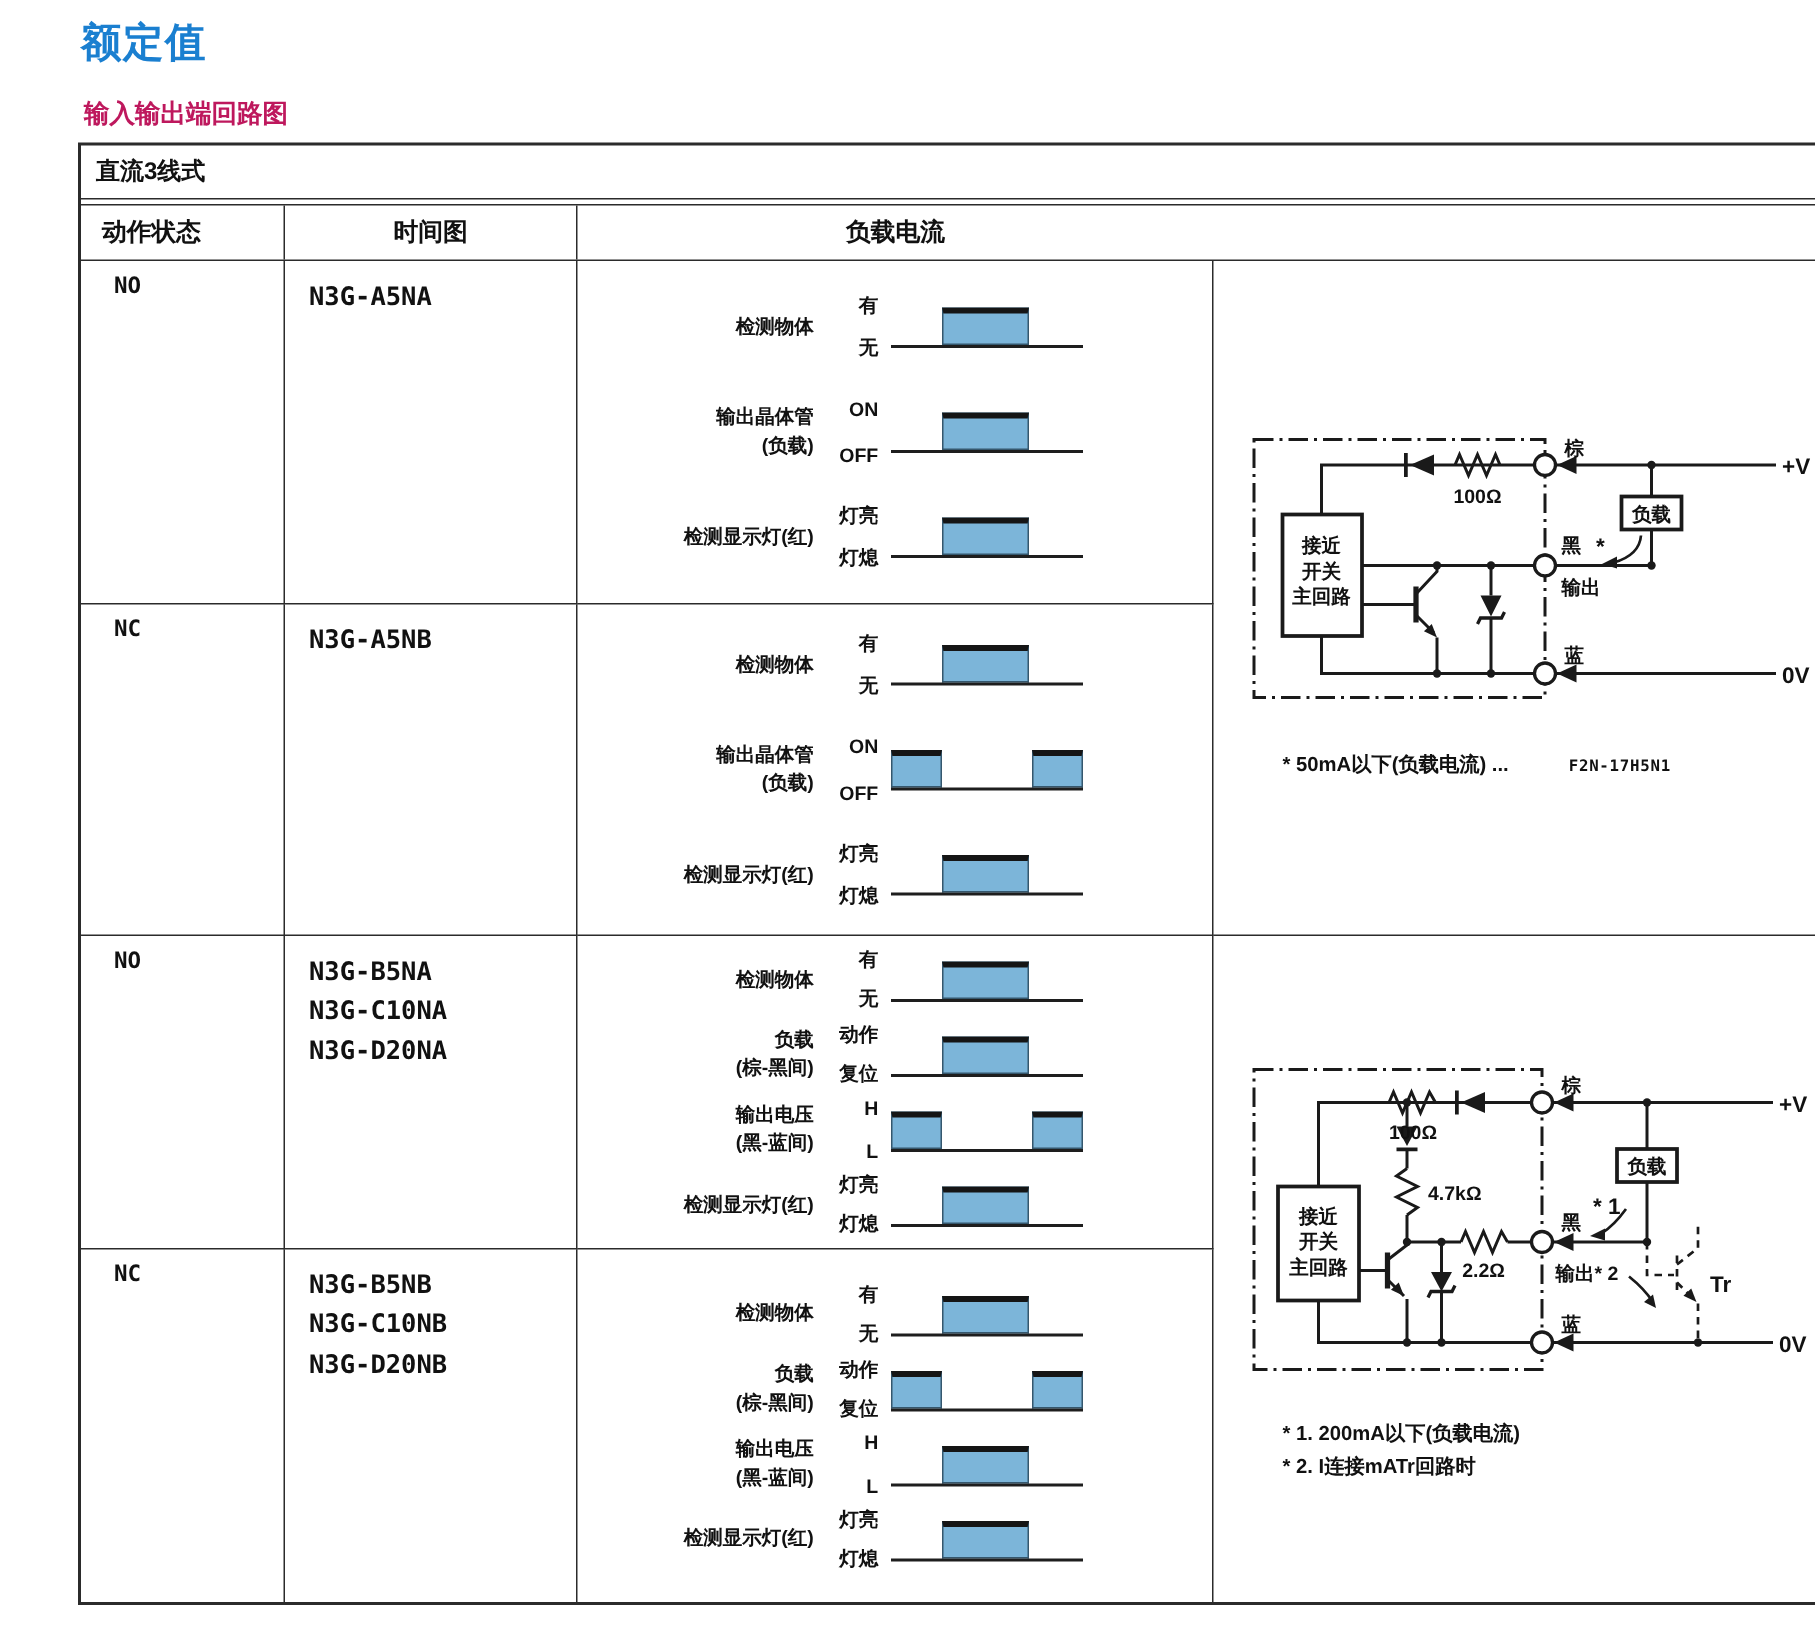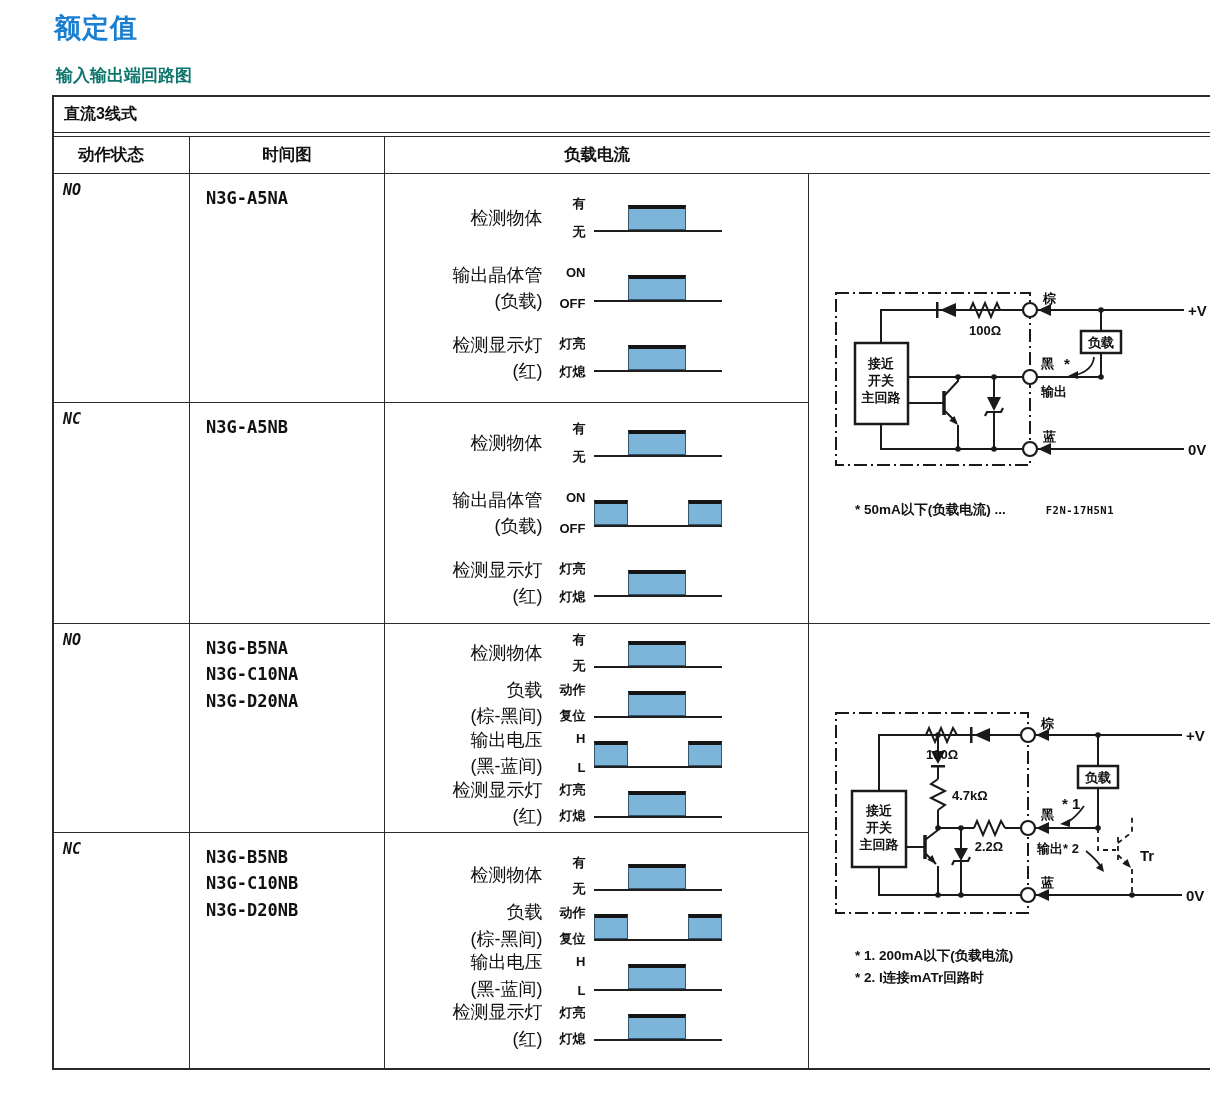--- a/index.html
+++ b/index.html
@@ -7,59 +7,59 @@
   body{
     width:1210px; height:1101px; background:#fff; overflow:hidden;
     font-family:"Liberation Sans", sans-serif; color:#111;
   }
   .page{padding:8px 24px 0 24px;margin-left:28px;}
   .page-title{
     font-size:27px; font-weight:700; color:var(--accent);
     margin:2px 0 18px 2px; letter-spacing:1px;
   }
   .section-title{
-    font-size:17px; font-weight:700; color:#0f766e; margin:0 0 8px 4px;
+    font-size:17px; font-weight:700; color:#be185d; margin:0 0 8px 4px;
   }
   
   .rt{ width:1163px; border:2px solid var(--line); background:#fff;}
   .caption-row{
     height:36px; display:flex; align-items:center; padding:0 10px;
     font-size:16px; font-weight:700; border-bottom:1.5px solid var(--line);
   }
   .gap-row{height:3px;}
   .header-row{
     display:grid; grid-template-columns:136px 195px 424px auto;
     border-top:1.5px solid var(--line); border-bottom:1.5px solid var(--line);
     height:38px;
   }
   .header-row .hcell{
     display:flex; align-items:center; justify-content:center;
     font-size:16.5px; font-weight:700; border-right:1.5px solid var(--line);
   }
-  .header-row .hcell:first-child{justify-content:flex-start; padding-left:24px;}
+  .header-row .hcell:first-child{justify-content:flex-start; padding-left:14px;}
   .header-row .hcell:last-child{border-right:none;}
   .body-grid{
     display:grid; grid-template-columns:136px 195px 424px auto;
     grid-template-rows:229px 221px 209px 235px;
   }
   .cell{ border-right:1.5px solid var(--line); border-bottom:1.5px solid var(--line);}
   .cell.last-col{border-right:none;}
   .cell.last-row{border-bottom:none;}
-  .cell.state{ padding:7px 9px; font-family:"DejaVu Sans Mono", monospace; font-size:15px; font-weight:700;font-style:italic;}
+  .cell.state{ padding:7px 22px; font-family:"DejaVu Sans Mono", monospace; font-size:15px; font-weight:700;}
   .cell.model{ padding:11px 16px; font-family:"DejaVu Sans Mono", monospace; font-size:17px; font-weight:600; line-height:1.55;}
   .cell.circuit{ grid-row:span 2; display:flex; flex-direction:column; justify-content:center; padding:0 0 0 6px;}
   
   .cell.timing{display:flex; align-items:center; justify-content:center; padding-right:46px;}
   .tdiag{display:flex; flex-direction:column;}
   .sig{display:flex; align-items:stretch; height:48px;}
   .tdiag.n3 .sig{margin:11px 0;}
   .tdiag.n4 .sig{margin:2px 0; height:46px;}
   .sig-label{
     width:126px; display:flex; flex-direction:column; justify-content:center;
-    align-items:flex-end; text-align:right; font-size:18px; font-weight:400;
+    align-items:flex-end; text-align:right; font-size:13px; font-weight:700;
     line-height:1.45; padding-right:9px;
   }
   .sig-label .sub:empty{display:none;}
   .sig-states{
     width:42px; display:flex; flex-direction:column; justify-content:space-between;
     align-items:flex-end; font-size:13px; font-weight:700; padding:1px 8px 1px 0;
   }
   .wave{position:relative; width:128px; height:46px;}
   .wave .base{position:absolute; left:0; right:0; bottom:8px; height:2px; background:#1e1e1e;}
   .wave .seg{

